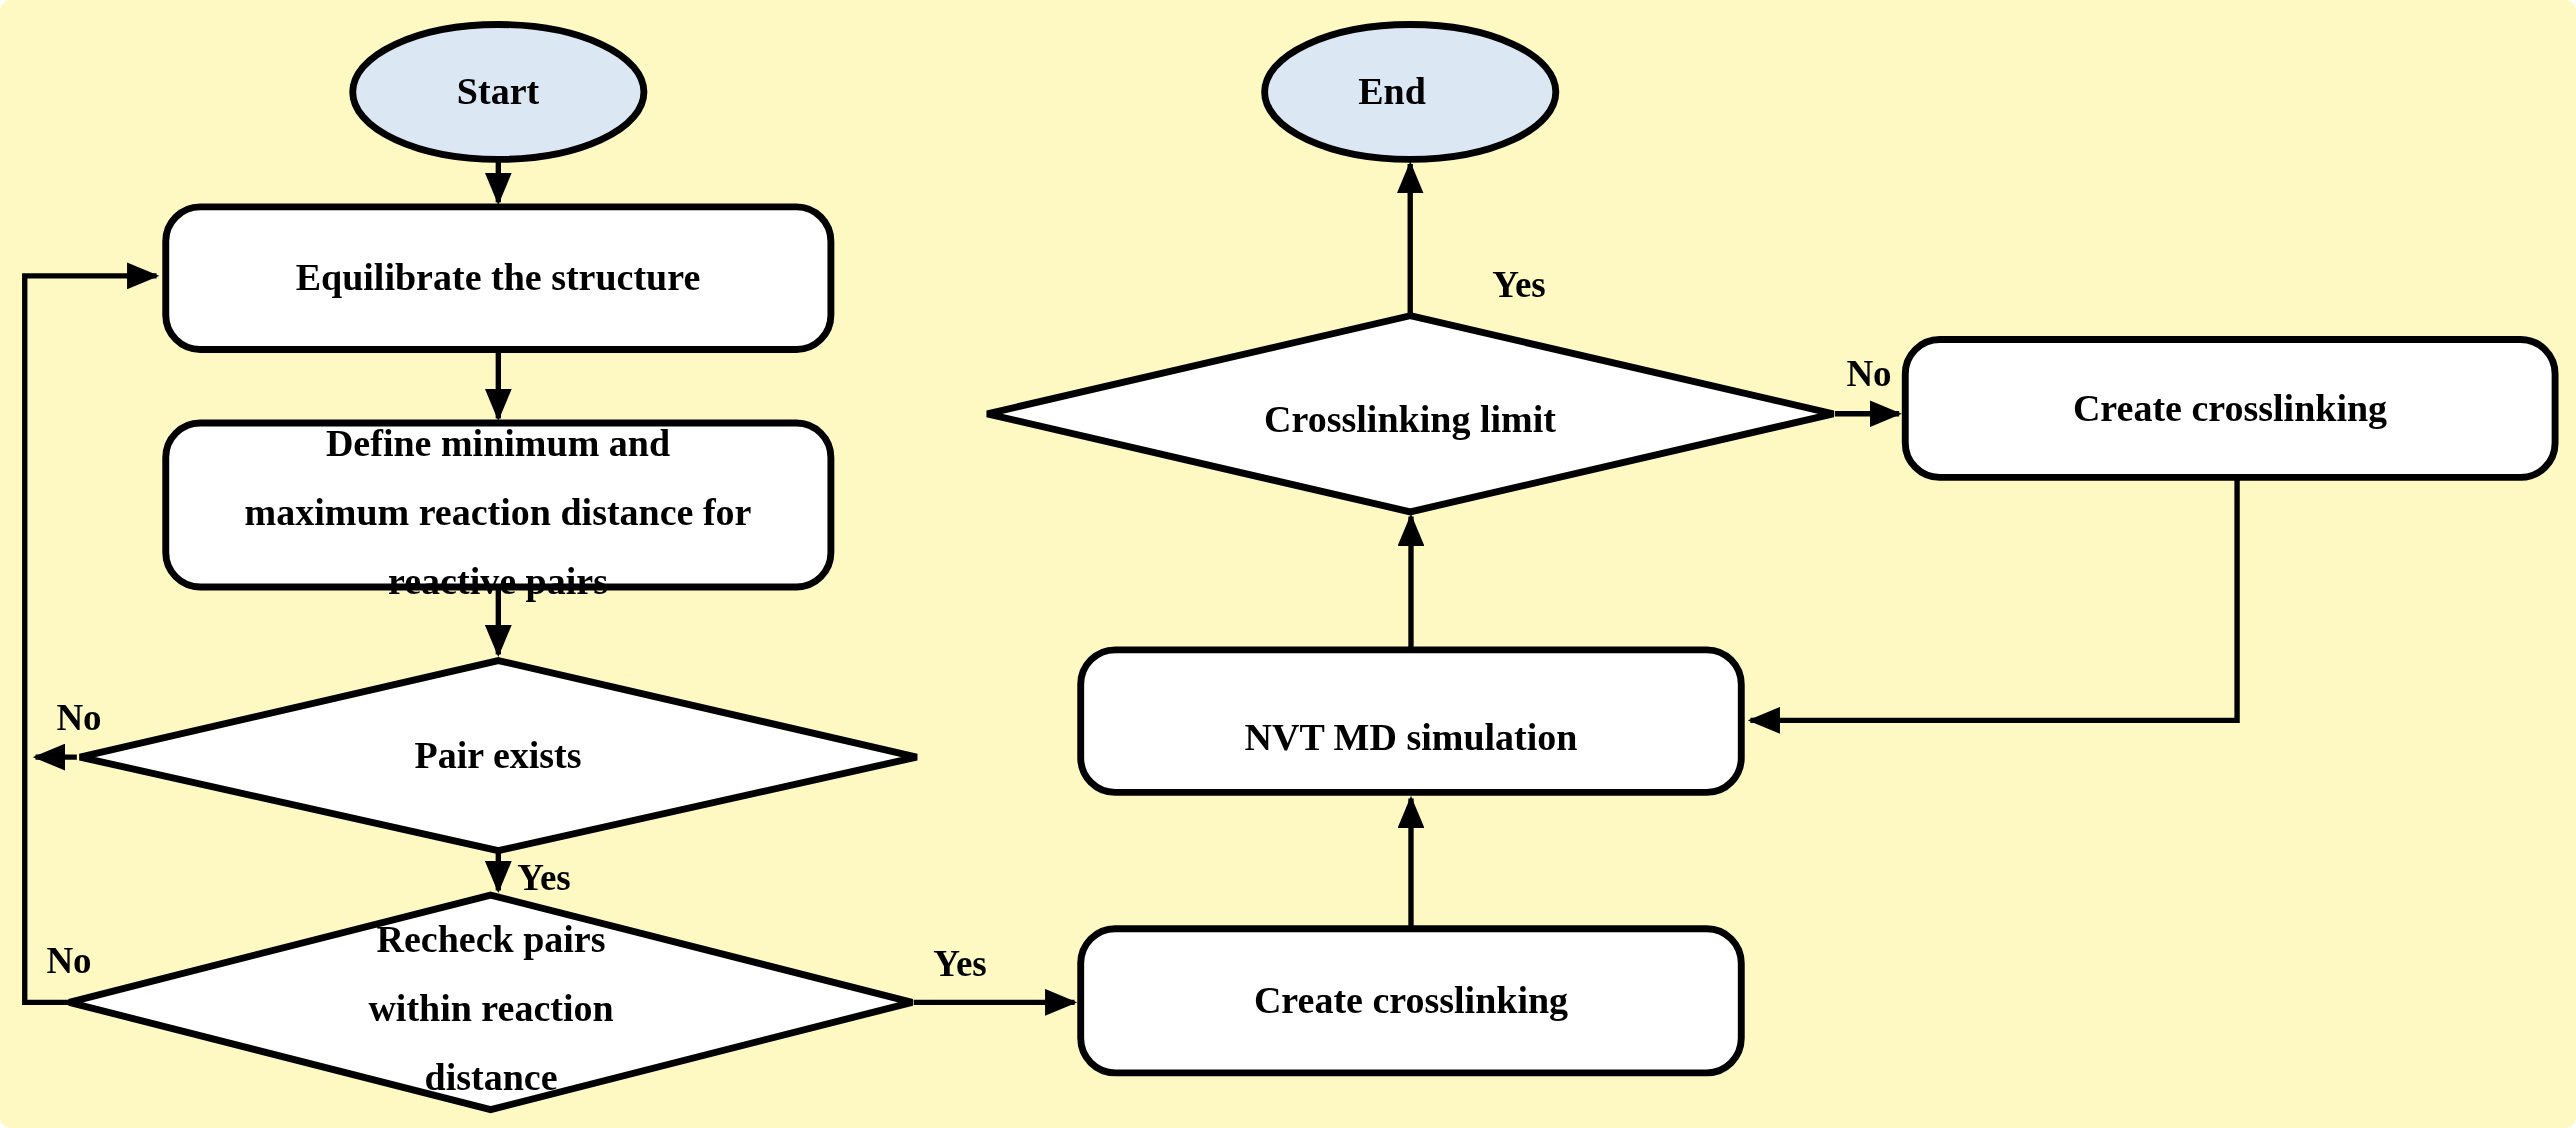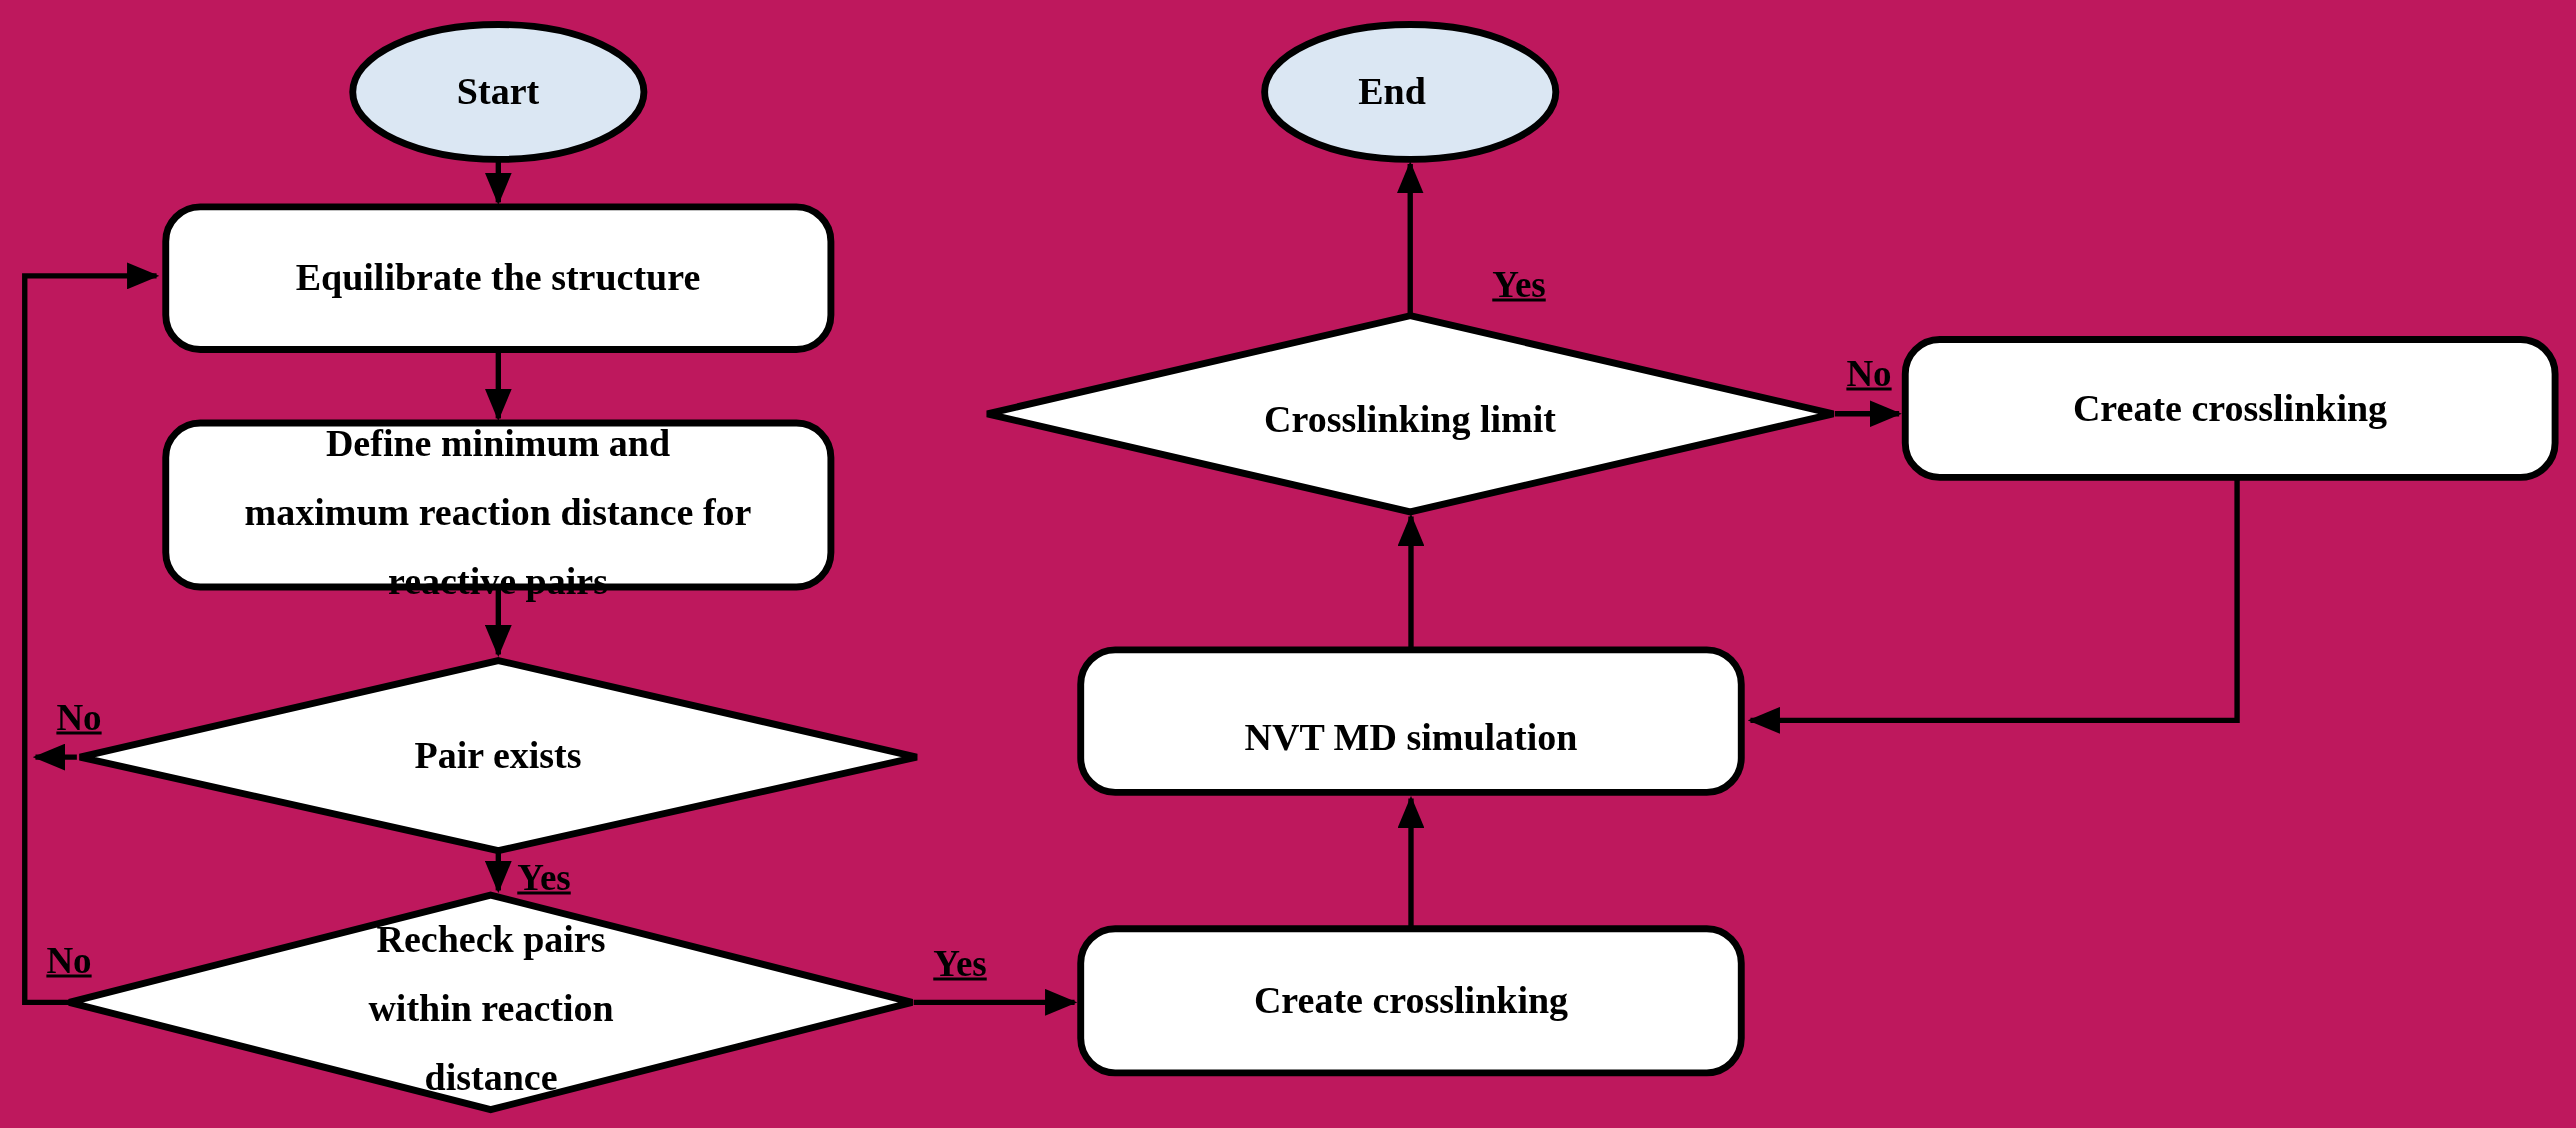--- a/index.html
+++ b/index.html
@@ -4,23 +4,24 @@
 <style>
   html, body {
     margin: 0;
     padding: 0;
     background: #ffffff;
   }
   .canvas {
     position: relative;
     width: 2576px;
     height: 1128px;
-    background: #be185d;
+    background: #fef9c3;
     font-family: "Liberation Serif", "DejaVu Serif", serif;
     overflow: hidden;
+    border-radius: 11px;
   }
   svg.layer {
     position: absolute;
     left: 0;
     top: 0;
     width: 2576px;
     height: 1128px;
   }
   .shape {
     stroke: #000000;
@@ -52,21 +53,20 @@
     display: block;
     margin-top: 16px;
   }
   .edge-lbl {
     position: absolute;
     transform: translate(-50%, -50%);
     color: #000000;
     font-weight: bold;
     font-size: 37px;
     white-space: nowrap;
-    text-decoration: underline;
   }
 </style>
 </head>
 <body>
 
 <div class="canvas">
 
   <svg class="layer" viewBox="0 0 3361 1472">
     <defs>
       <marker id="arrow" viewBox="0 0 12 10" refX="11" refY="5" markerWidth="6" markerHeight="5" orient="auto" markerUnits="strokeWidth">

